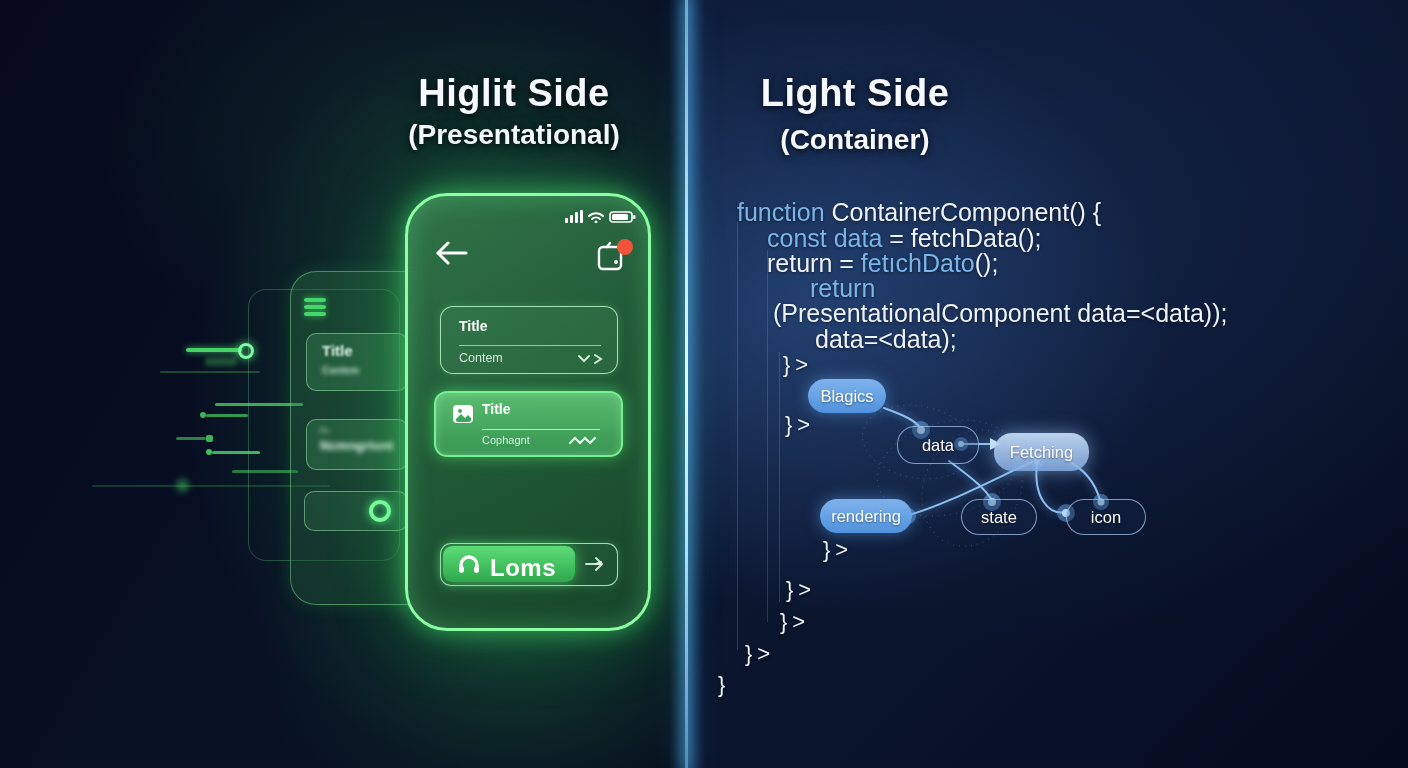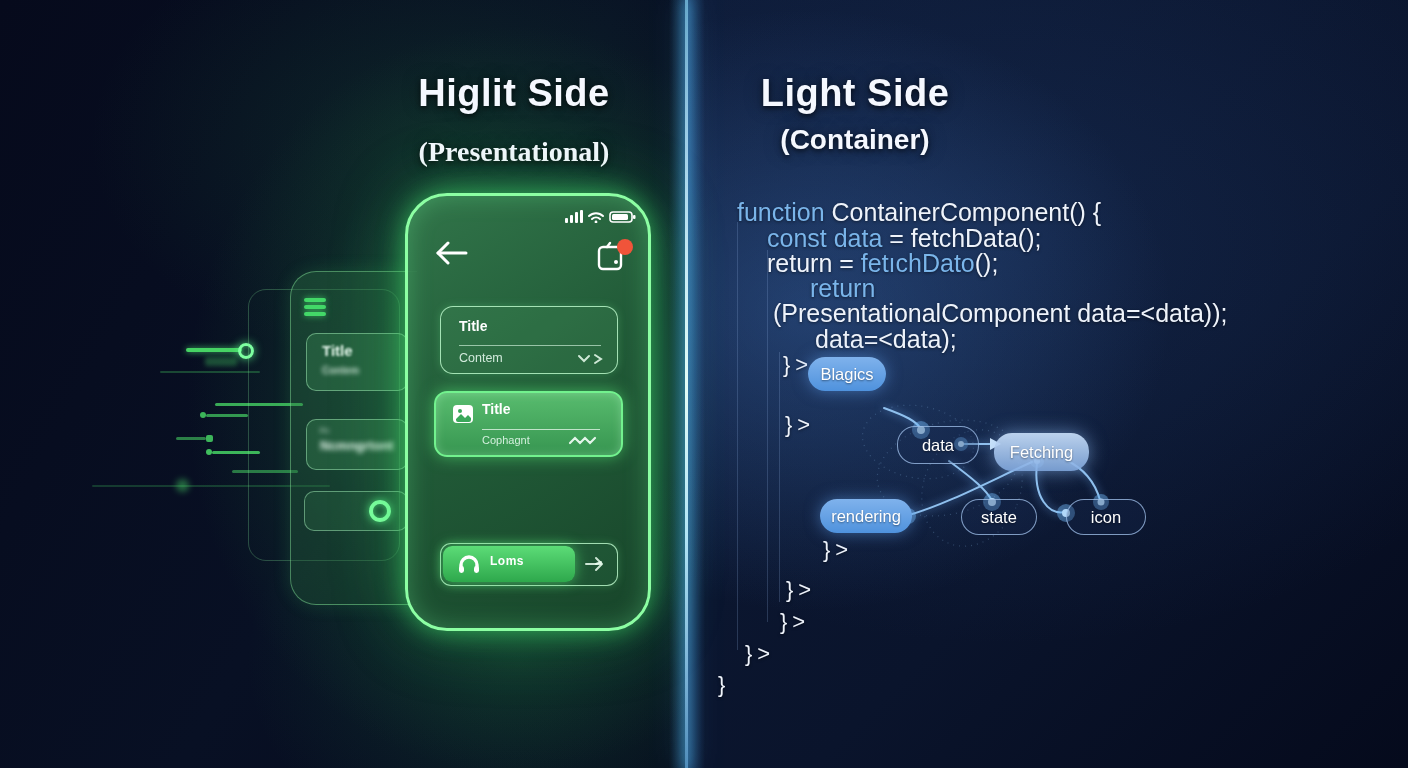--- a/index.html
+++ b/index.html
@@ -60,21 +60,21 @@
     background:rgba(78,160,102,.22);box-shadow:0 0 8px rgba(120,255,150,.22);}
   .pcard-hl{border:2.5px solid #72f28e;
     background:linear-gradient(180deg,rgba(98,205,120,.85),rgba(58,158,84,.88));
     box-shadow:0 0 16px rgba(90,240,120,.55), inset 0 0 10px rgba(200,255,215,.3);}
   .pcard-title{color:#fff;font-size:14px;font-weight:700;}
   .pcard-line{position:absolute;height:1px;background:rgba(225,255,235,.6);}
   .pcard-sub{color:rgba(232,252,240,.88);font-size:12.5px;}
   .btn-fill{position:absolute;border-radius:9px;
     background:linear-gradient(180deg,#5cdc77,#2ea84c);
     box-shadow:0 0 14px rgba(90,240,120,.6);}
-  .pill-label{color:#fff;font-weight:700;font-size:12px;letter-spacing:.5px;}
+  .pill-label{color:#fff;font-weight:700;font-size:24px;letter-spacing:.5px;}
 
   
   .code-line{position:absolute;font-size:25px;white-space:pre;
     text-shadow:0 1px 3px rgba(0,0,0,.5);}
   .code-line .kw{color:#7ab5ea;}
   .code-line .pl{color:#eef3fb;}
   .brace-line{letter-spacing:5px;font-size:22px;}
   .indent-guide{position:absolute;width:1px;background:rgba(150,180,230,.22);}
 
   
@@ -91,21 +91,21 @@
 
 <div id="canvas">
 
   <div class="abs bg-left"></div>
   <div class="abs bg-right"></div>
 
   <div class="abs divider-glow"></div>
   <div class="abs divider-core"></div>
 
   <div class="abs hdr hdr-title" style="left:328px;top:72px;width:372px;">Higlit Side</div>
-  <div class="abs hdr hdr-sub" style="left:328px;top:136px;width:372px;font-family:Liberation Serif, serif;">(Presentational)</div>
+  <div class="abs hdr hdr-sub" style="left:328px;top:119px;width:372px;">(Presentational)</div>
   <div class="abs hdr hdr-title" style="left:700px;top:72px;width:310px;">Light Side</div>
   <div class="abs hdr hdr-sub" style="left:700px;top:124px;width:310px;">(Container)</div>
 
   <div>
     <div class="trace" style="left:186px;top:348px;width:56px;height:4px;opacity:.95;box-shadow:0 0 6px rgba(80,230,120,.8);"></div>
     <div class="ring" style="left:238px;top:343px;width:10px;height:10px;"></div>
     <div class="trace" style="left:205px;top:357px;width:32px;height:9px;opacity:.3;filter:blur(2px);"></div>
     <div class="trace" style="left:160px;top:371px;width:100px;height:2px;opacity:.28;"></div>
     <div class="trace" style="left:215px;top:403px;width:88px;height:3px;opacity:.75;"></div>
     <div class="trace-dot" style="left:200px;top:412px;width:6px;height:6px;opacity:.8;"></div>
@@ -277,21 +277,21 @@
         <circle cx="992" cy="502" r="9"></circle>
           <circle cx="908" cy="516" r="8"></circle>
         <circle cx="1066" cy="513" r="9"></circle>
           <circle cx="1101" cy="502" r="8"></circle>
         <circle cx="1037" cy="461" r="7"></circle>
       </g>
     </g>
   </svg>
 
   <div id="diagram-layer">
-      <div class="node filled" style="left: 808px; top: 357px; width: 78px; height: 34px; align-items: center;">
+      <div class="node filled" style="left: 808px; top: 379px; width: 78px; height: 34px; align-items: center;">
         <span>Blagics</span>
       </div>
       <div class="node outline" style="left: 897px; top: 426px; width: 80px; height: 36px;">
         <span>data</span>
       </div>
       <div class="node filled-light" style="left: 994px; top: 425px; width: 95px; height: 38px; margin-top: 8px;">
         <span>Fetching</span>
       </div>
       <div class="node filled" style="left: 820px; top: 499px; width: 92px; height: 34px;">
         <span>rendering</span>

